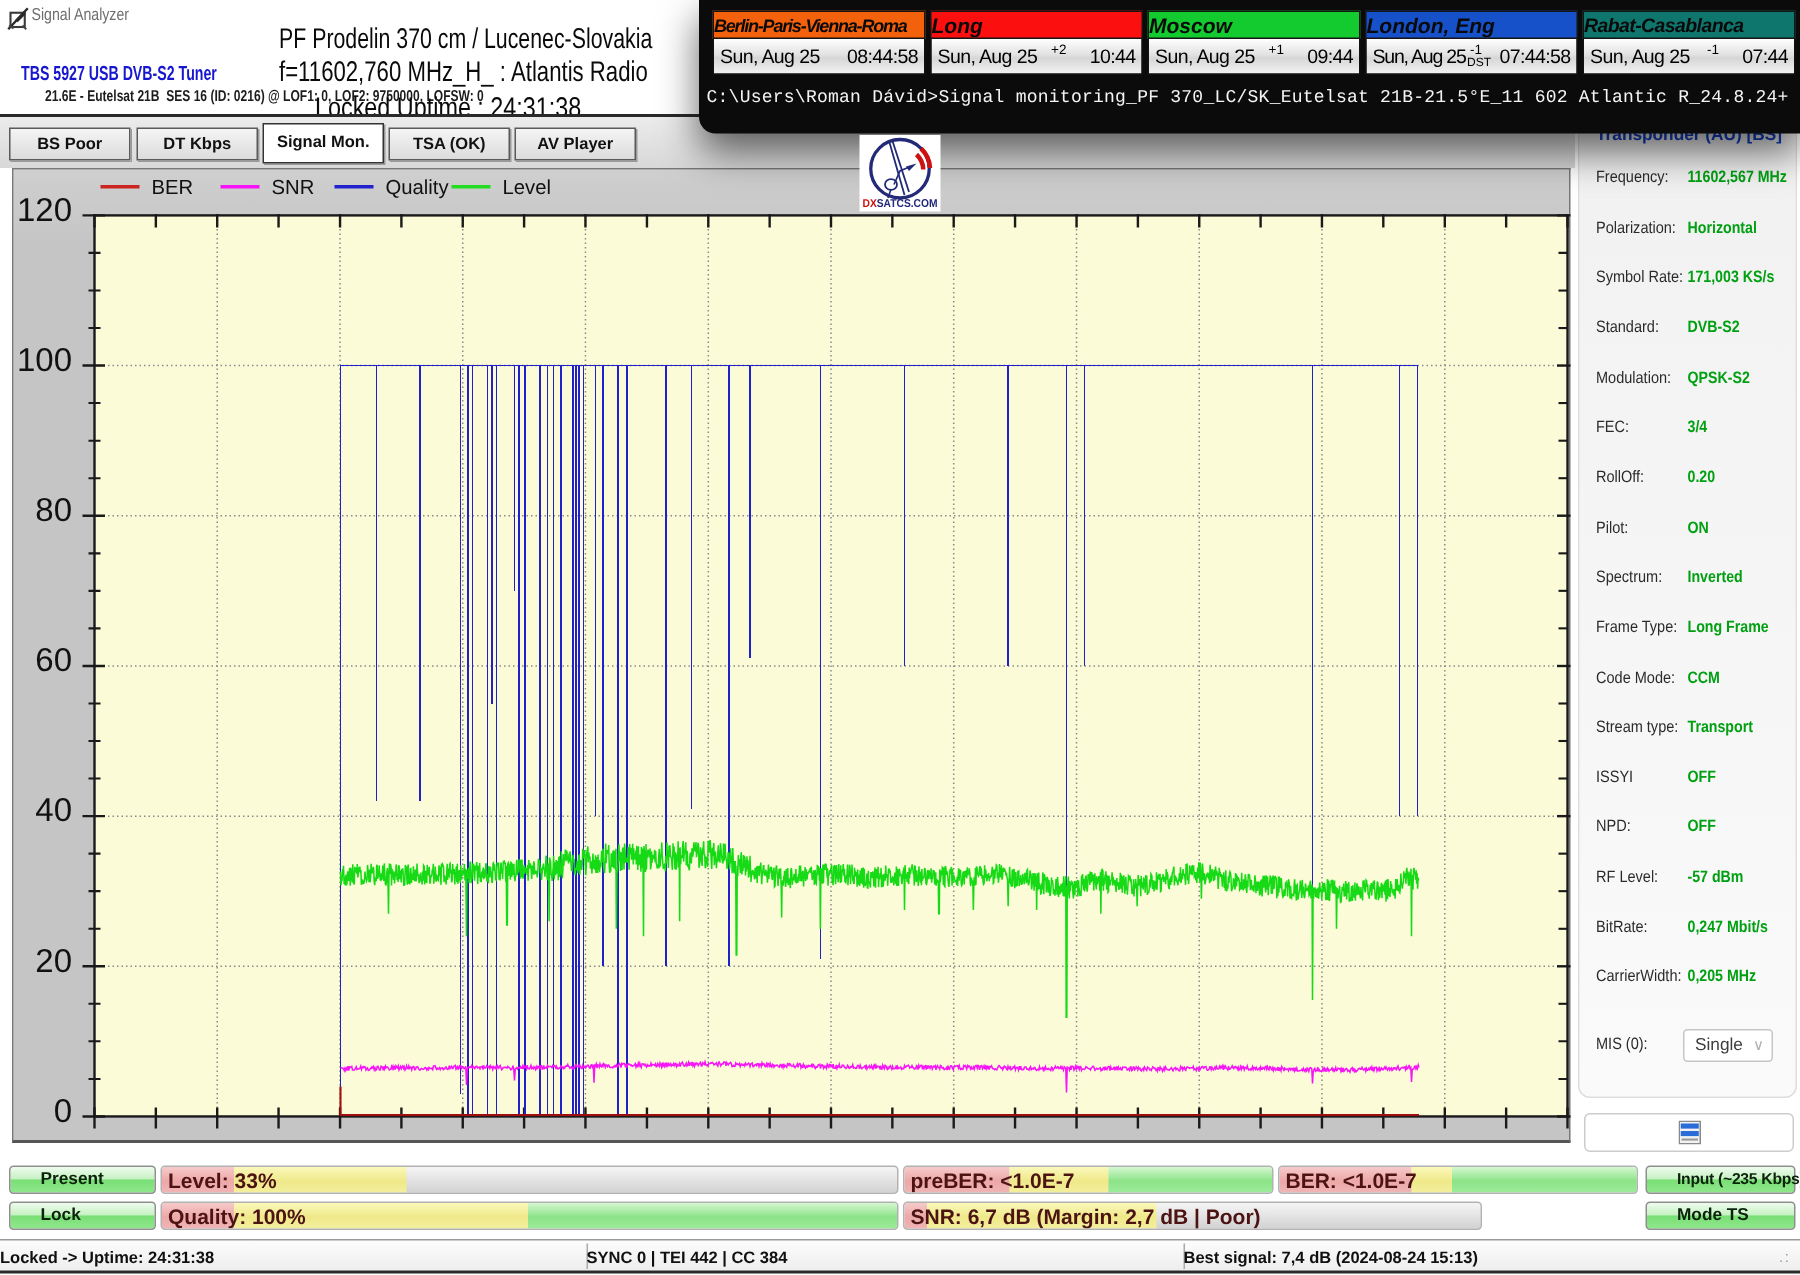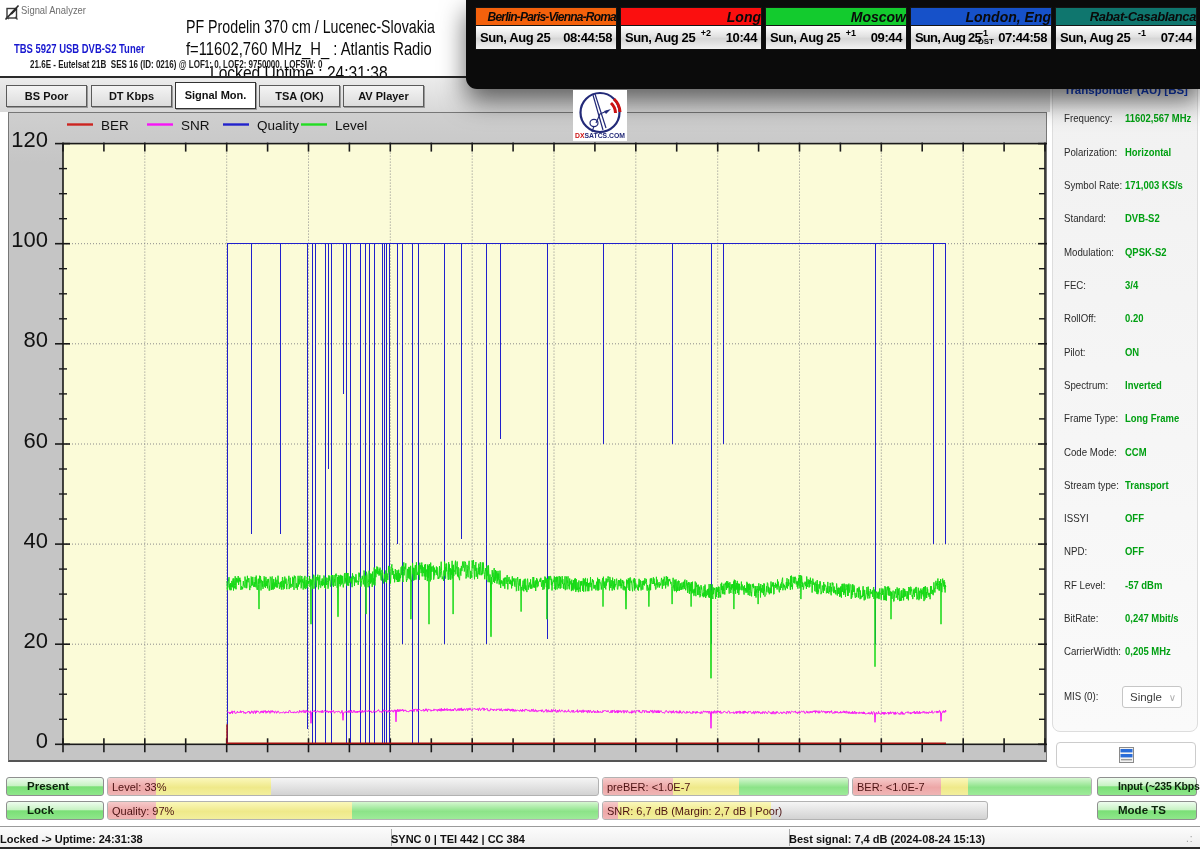--- a/index.html
+++ b/index.html
@@ -1,30 +1,30 @@
 <!DOCTYPE html>
 <html><head><meta charset="utf-8"><style>
 *{margin:0;padding:0;box-sizing:border-box}
 html,body{width:1200px;height:850px;overflow:hidden}
 body{position:relative;background:#fff;font-family:"Liberation Sans",sans-serif}
 .abs{position:absolute}
 .bigtxt{color:#0a0a0a;font-size:19px;letter-spacing:0;transform:scaleX(.73);transform-origin:0 0;white-space:nowrap}
 .btn{position:absolute;height:22px;top:85px;width:81px;border:1px solid #5a5a5a;background:linear-gradient(#f4f4f4,#dcdcdc);font-size:11px;font-weight:bold;text-align:center;line-height:20px;color:#111;box-shadow:1px 1px 0 #999}
-.clkhead{font-size:14px;font-weight:bold;font-style:italic;color:#0a0a0a;text-align:right;height:19px;line-height:18px;border:1px solid #151515;overflow:hidden}
+.clkhead{font-size:14px;font-weight:bold;font-style:italic;color:#0a0a0a;text-align:left;height:19px;line-height:18px;border:1px solid #151515;overflow:hidden}
 .clkhead>span{white-space:nowrap}
-.clkrow{height:24px;background:linear-gradient(#ffffff,#e2e2e2 45%,#d6d6d6 55%,#f2f2f2);color:#000;font-weight:bold;font-size:13px;letter-spacing:-.4px;line-height:24px;position:relative}
+.clkrow{height:24px;background:linear-gradient(#ffffff,#e2e2e2 45%,#d6d6d6 55%,#f2f2f2);color:#000;font-weight:normal;font-size:13px;letter-spacing:-.4px;line-height:24px;position:relative}
 .rlab{position:absolute;left:1064px;font-size:11px;color:#2b2b2b;white-space:nowrap;transform:scaleX(.88);transform-origin:0 0}
 .rval{position:absolute;left:1125px;font-size:11px;font-weight:bold;color:#00a012;white-space:nowrap;transform:scaleX(.86);transform-origin:0 0}
 .gbtn{position:absolute;height:19px;border:1px solid #8f8f8f;border-radius:3px;background:linear-gradient(#eefcee 0%,#c8f2c4 45%,#7adf76 52%,#8fe78b 100%);font-size:11.5px;font-weight:bold;color:#0b230b;line-height:17px;padding-left:20px;white-space:nowrap}
 .bar{position:absolute;height:19px;border:1px solid #b2b2b2;border-radius:3px;background:linear-gradient(#f5f5f5,#d2d2d2);overflow:hidden}
 .seg{position:absolute;top:0;height:100%}
 .segpink{background:linear-gradient(#f6caca 0%,#eda7a7 55%,#f0b5b5 100%)}
 .segyel{background:linear-gradient(#fbf8bb 0%,#efe98a 55%,#f3ef9d 100%)}
 .seggrn{background:linear-gradient(#d5f7d0 0%,#8ce388 55%,#9deb99 100%)}
-.bartxt{position:absolute;left:4px;top:0;font-size:11px;font-weight:normal;color:#4c1313;line-height:19px;white-space:nowrap}
+.bartxt{position:absolute;left:4px;top:0;font-size:14px;font-weight:bold;color:#4c1313;line-height:19px;white-space:nowrap}
 .sbtxt{position:absolute;top:829px;height:20px;font-size:11px;font-weight:bold;color:#101010;line-height:20px;text-align:left}
 </style></head><body>
 
 <svg class="abs" style="left:4px;top:4px" width="16" height="17" viewBox="0 0 16 17">
  <rect x="3" y="4.5" width="9.5" height="9.5" fill="none" stroke="#3a3a3a" stroke-width="1.4"></rect>
  <path d="M14.5 1.5 L1.5 15.5" stroke="#2a2a2a" stroke-width="1.6"></path>
  <path d="M12.5 4.5 L7 10" stroke="#2a2a2a" stroke-width="2.2"></path>
  <path d="M2 13 L5 15 M11 13 L13.5 15.5" stroke="#444" stroke-width="1.3"></path>
 </svg>
 <div class="abs" style="left:21px;top:4px;font-size:11.5px;color:#6e6e6e;transform:scaleX(.82);transform-origin:0 0">Signal Analyzer</div>
@@ -270,20 +270,21 @@
       </div>
 <div style="position:absolute;left:580px;top:0;width:142px">
 <div class="clkhead" style="background:#0f766e;font-size:13px;letter-spacing:-.4px"><span>Rabat-Casablanca</span></div>
 <div class="clkrow" style="border:1px solid #111;border-top:none">
 <span style="position:absolute;left:4px;">Sun, Aug 25</span>
 <span style="position:absolute;right:50px;top:-5px;font-size:9px;letter-spacing:0">-1</span>
 <span style="position:absolute;right:4px">07:44</span>
 </div>
       </div>
   </div>
+  <div style="position:absolute;left:5px;top:58px;width:726px;font-family:'Liberation Mono',monospace;font-size:12px;letter-spacing:.16px;color:#f4f4f4;white-space:nowrap">C:\Users\Roman Dávid&gt;Signal monitoring_PF 370_LC/SK_Eutelsat 21B-21.5°E_11 602 Atlantic R_24.8.24+</div>
 </div>
 
 <div class="abs" style="left:573px;top:90px;width:54px;height:51px;background:#fff;z-index:6">
 <svg width="54" height="51" viewBox="0 0 54 51">
 <circle cx="27" cy="22.5" r="19.5" fill="none" stroke="#232a78" stroke-width="2.2"></circle>
 <path d="M20 5 L30 40" stroke="#232a78" stroke-width="1.2" fill="none"></path>
 <path d="M22 4 L33 38" stroke="#232a78" stroke-width="1.2" fill="none"></path>
 <ellipse cx="21" cy="33" rx="4" ry="3.6" fill="#fff" stroke="#232a78" stroke-width="1.2"></ellipse>
 <path d="M21 36 L19 42 M23 33 L27 24 L34 21" stroke="#232a78" stroke-width="1.1" fill="none"></path>
 <path d="M31 21 L38 19 L33 24 Z" fill="#232a78"></path>
@@ -310,21 +311,21 @@
 <div class="seg segyel" style="left:88px;width:27px"></div>
 <div class="seg seggrn" style="left:115px;width:125px"></div>
 <div class="bartxt">BER: &lt;1.0E-7</div>
   </div>
 <div class="gbtn" style="left:1097px;top:777px;width:100px;font-size:10.5px;letter-spacing:-.2px">Input (~235 Kbps)</div>
 <div class="gbtn" style="left:6px;top:801px;width:98px">Lock</div>
 <div class="bar" style="left:107px;top:801px;width:492px">
 <div class="seg segpink" style="left:0;width:48px"></div>
 <div class="seg segyel" style="left:48px;width:196px"></div>
 <div class="seg seggrn" style="left:244px;width:248px"></div>
-<div class="bartxt">Quality: 97%</div>
+<div class="bartxt">Quality: 100%</div>
   </div>
 <div class="bar" style="left:602px;top:801px;width:386px">
 <div class="seg segpink" style="left:0;width:15px"></div>
 <div class="seg segyel" style="left:15px;width:153px"></div>
 <div class="bartxt">SNR: 6,7 dB (Margin: 2,7 dB | Poor)</div>
   </div>
 <div class="gbtn" style="left:1097px;top:801px;width:100px">Mode TS</div>
 
 <div class="abs" style="left:0;top:826px;width:1200px;height:23px;background:linear-gradient(#fcfcfc,#eeeeee);border-top:1px solid #9a9a9a;border-bottom:2px solid #2a2a2a"></div>
 <div class="abs" style="left:391px;top:829px;width:1px;height:17px;background:#aaa"></div>

